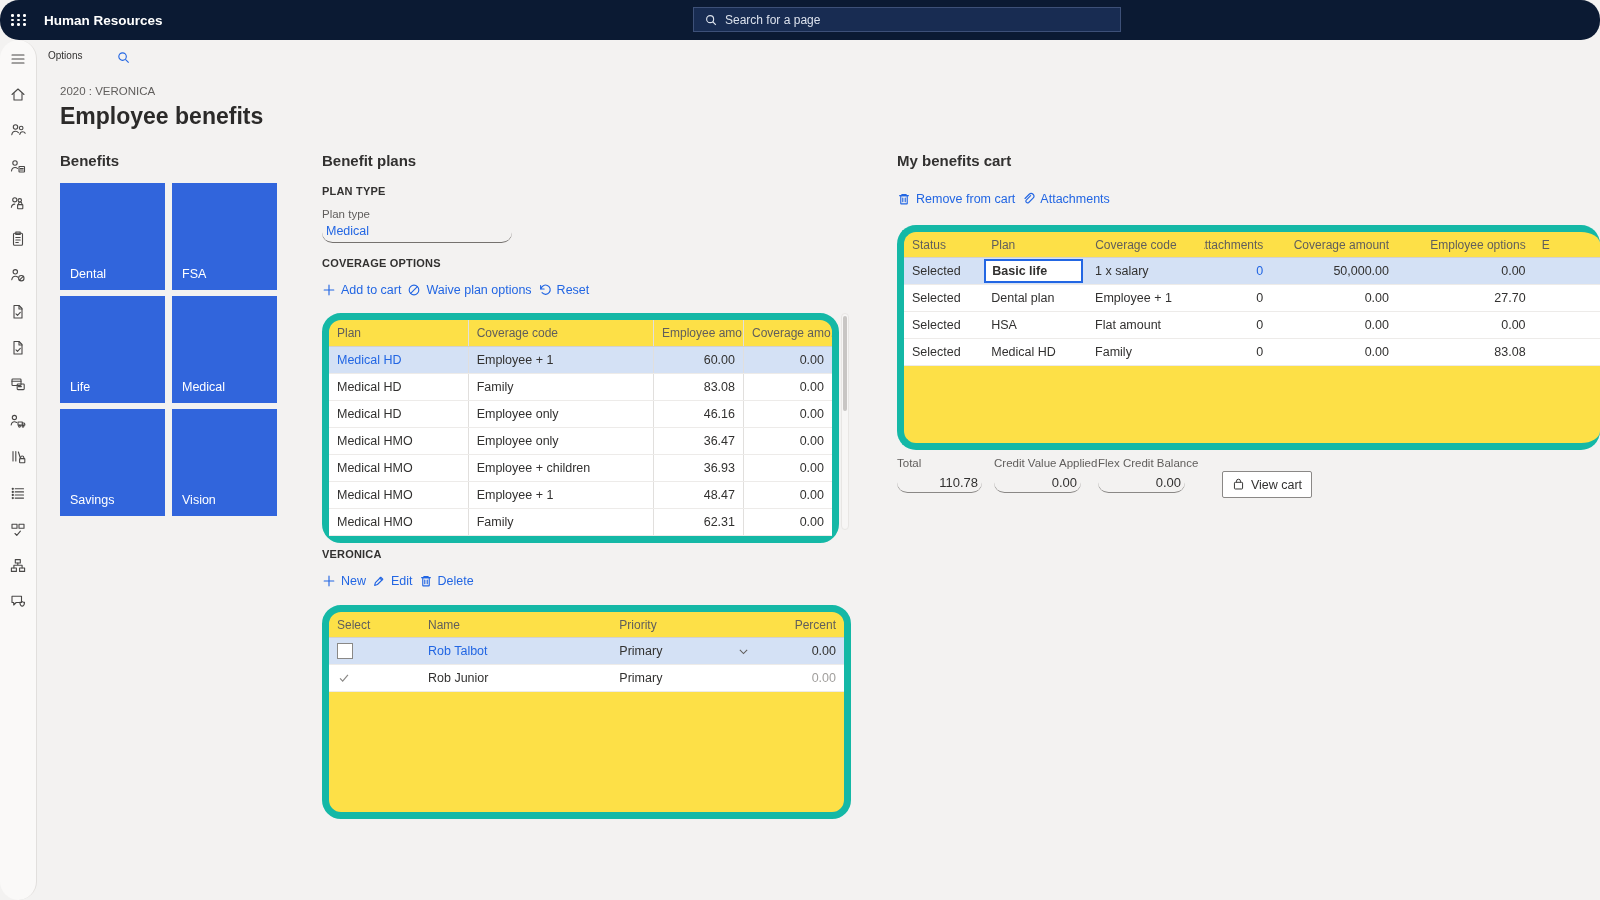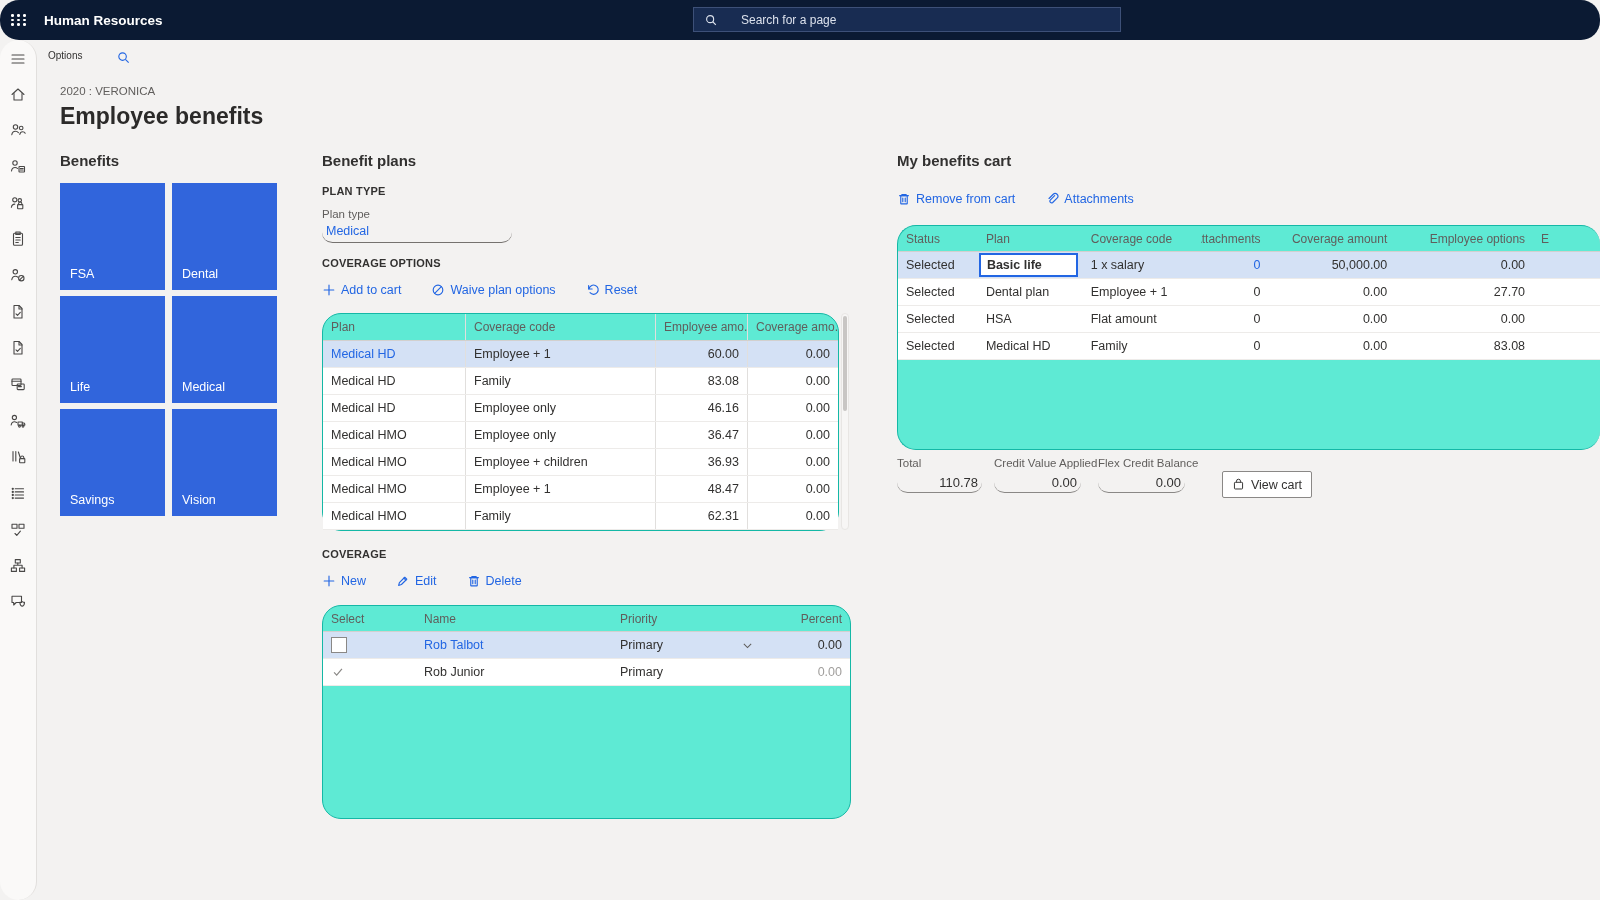--- a/index.html
+++ b/index.html
@@ -8,21 +8,21 @@
   .abs { position:absolute;border-radius:19px; }
   svg { display:block; }
 
   
   #topbar { left:0; top:0; width:1600px; height:40px; background:#0b1a33; display:flex; align-items:center; }
   #waffle { width:38px; height:40px; display:flex; align-items:center; justify-content:center; cursor:pointer; }
   #waffle .dots { display:grid; grid-template-columns:repeat(3,4px); grid-gap:2px; }
   #waffle .dots i { width:2.5px; height:2.5px; background:#fff; border-radius:50%; }
   #app-title { color:#fff; font-size:13.5px; font-weight:bold; margin-left:6px; }
   #top-search { position:absolute; left:693px; top:7px; width:428px; height:25px; background:#182c52;
-    border:1px solid #3d5078; display:flex; align-items:center; padding-left:10px; color:#dbe1ec; font-size:12px; gap:23px; }
+    border:1px solid #3d5078; display:flex; align-items:center; padding-left:10px; color:#dbe1ec; font-size:12px; gap:7px; }
 
   
   #sidenav { left:0; top:40px; width:37px; height:860px; background:#faf9f8; border-right:1px solid #e1dfdd; }
   .nav-btn { position:absolute; left:9px; width:20px; height:20px; cursor:pointer; }
   .nav-ic { width:18px; height:18px; stroke:#494847; fill:none; stroke-width:1.1; stroke-linecap:round; stroke-linejoin:round; }
 
   
   #options-label { left:48px; top:50px; font-size:10px; font-weight:normal; }
   #options-search { left:116px; top:50px; cursor:pointer; }
 
@@ -32,26 +32,26 @@
   .section-h { font-size:15px; font-weight:600; color:#323130; }
 
   
   #tiles { left:60px; top:183px; width:218px; display:grid; grid-template-columns:105px 105px; grid-gap:6px 7px; }
   .tile { width:105px; height:107px; background:#3165dc; color:#fff; font-size:12.5px; cursor:pointer;
     display:flex; align-items:flex-end; padding:0 0 9px 10px; }
 
   
   .group-label { font-size:11px; font-weight:bold; color:#323130; letter-spacing:.2px; }
   .field-label { font-size:11.5px; color:#605e5c; }
-  .lk-toolbar { display:flex; align-items:center; gap:30px; }
+  .lk-toolbar { display:flex; align-items:center; gap:6px; }
   .lk { display:flex; align-items:center; gap:5px; color:#2266e3; font-size:12.5px; cursor:pointer; }
   .lk svg { width:14px; height:14px; stroke:#2266e3; fill:none; stroke-width:1.3; stroke-linecap:round; stroke-linejoin:round; }
 
   
-  .grid { background:#5eead4; border:1px solid #14b8a6; font-size:12.5px; }
+  .grid { background:#fde047; border:7px solid #14b8a6; font-size:12.5px; }
   .g-head { display:flex; color:#605e5c; font-size:12px; border-bottom:1px solid #d2d0ce; }
   .g-row { display:flex; border-bottom:1px solid #edebe9; background:#fff; }
   .g-row.sel { background:#d4e1f5; }
   .cell { padding:0 8px; display:flex; align-items:center; overflow:hidden; white-space:nowrap; }
   .num { justify-content:flex-end; }
 
   
   #cov-grid { left:322px; top:313px; width:517px; }
   #cov-grid .g-head { height:27px; }
   #cov-grid .g-row { height:27px; }
@@ -256,25 +256,25 @@
     </svg>
 </div>
 
 <div id="breadcrumb" class="abs">2020 : VERONICA</div>
 <div id="page-title" class="abs">Employee benefits</div>
 
 <div class="abs section-h" style="left:60px;top:152px">Benefits</div>
 <div id="tiles" class="abs">
 
     <div class="tile">
+      <span>Dental</span>
+    </div>
+
+    <div class="tile">
       <span>FSA</span>
-    </div>
-
-    <div class="tile">
-      <span>Dental</span>
     </div>
 
     <div class="tile">
       <span>Life</span>
     </div>
 
     <div class="tile">
       <span>Medical</span>
     </div>
 
@@ -372,21 +372,21 @@
         <span class="cell cov-c2">Family</span>
         <span class="cell cov-c3 num">62.31</span>
         <span class="cell cov-c4 num">0.00</span>
       </div>
     </div>
 </div>
 <div id="cov-scroll" class="abs">
     <span class="thumb"></span>
   </div>
 
-<div class="abs group-label" style="left:322px;top:548px">COVERAGE</div>
+<div class="abs group-label" style="left:322px;top:548px">VERONICA</div>
 <div class="abs lk-toolbar" style="left:322px;top:574px">
   <span class="lk">
     <svg viewBox="0 0 16 16">
         <path d="M8 2.5v11M2.5 8h11"></path>
       </svg>
     <span>New</span>
     </span>
   <span class="lk">
     <svg viewBox="0 0 16 16">
         <path d="M3 13l.9-3.2L10 3.7l2.3 2.3L6.2 12 3 13z"></path>

